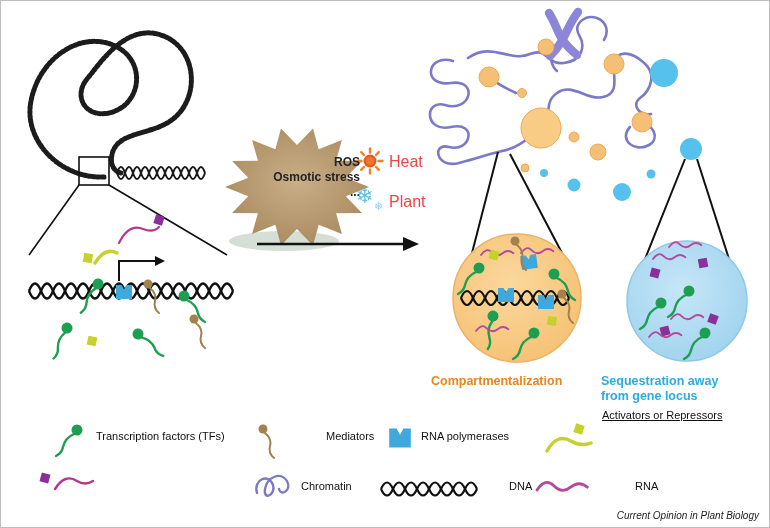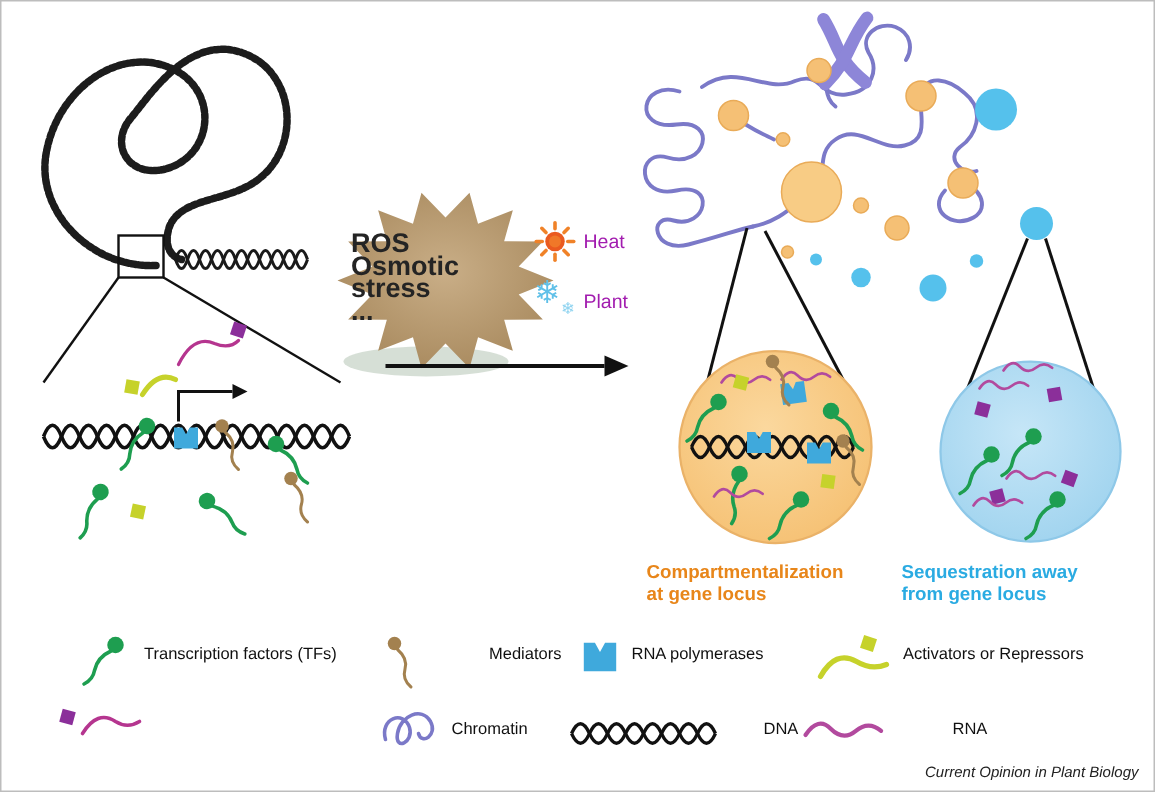--- a/index.html
+++ b/index.html
@@ -1,21 +1,21 @@
 <!DOCTYPE html>
 <html><head>
 <meta charset="utf-8">
 <style>
   * { margin:0; padding:0; box-sizing:border-box; }
   html,body { background:#fff; font-family:"Liberation Sans", sans-serif; }
   #fig { position:relative; width:770px; height:528px; background:#fff; border:1px solid #bdbdbd; overflow:hidden; }
   #art { position:absolute; left:0; top:0; }
   .abs { position:absolute; }
-  .burst-text { left:233px; top:154px; width:126px; text-align:left; font-size:18px; font-weight:600; color:#242424; line-height:15px; }
-  .sig-label { font-size:13px; color:#a21caf; }
+  .burst-text { left:233px; top:154px; width:126px; text-align:right; font-size:12px; font-weight:600; color:#242424; line-height:15px; }
+  .sig-label { font-size:16px; color:#ef4444; }
   .flake-big { left:355px; top:184px; font-size:21px; color:#5fc0e8; line-height:1; }
   .flake-small { left:373px; top:200px; font-size:11px; color:#8ed3f0; line-height:1; }
   .pill { left:266px; top:258px; width:114px; height:26px; border:2px solid #4fb7c6; border-radius:14px;
           background:linear-gradient(#f2faf9,#d9efec); text-align:center; line-height:21px; font-size:12.5px; color:#14232a; }
   .outcome { width:172px; text-align:left; font-size:12.5px; font-weight:700; line-height:15px; }
   .outcome-orange { left:430px; top:373px; color:#e8861a; }
   .outcome-blue { left:600px; top:373px; color:#2aabe2; }
   .leg { font-size:11px; color:#101010; white-space:nowrap; }
   .footer { right:10px; top:509px; font-size:10px; font-style:italic; color:#222; }
 </style>
@@ -211,30 +211,29 @@
   </div>
 
   <div class="abs sig-label" style="left:388px; top:152px;">Heat</div>
   <span class="abs flake-big">❄</span>
   <span class="abs flake-small">❄</span>
   <div class="abs sig-label" style="left:388px; top:192px;">Plant</div>
 
 
   <div class="abs outcome outcome-orange">
     <div>Compartmentalization</div>
-    <div>at gene locus</div>
   </div>
   <div class="abs outcome outcome-blue">
     <div>Sequestration away</div>
     <div>from gene locus</div>
   </div>
 
   <span class="abs leg" style="left:95px;  top:429px;">Transcription factors (TFs)</span>
   <span class="abs leg" style="left:300px; top:429px;margin-left:25px;">Mediators</span>
   <span class="abs leg" style="left:420px; top:429px;">RNA polymerases</span>
-  <span class="abs leg" style="left:601px; top:429px;">Activators or Repressors</span>
+  <span class="abs leg" style="left:601px; top:408px;text-decoration:underline;">Activators or Repressors</span>
   <span class="abs leg" style="left:300px; top:479px;">Chromatin</span>
   <span class="abs leg" style="left:508px; top:479px;text-align:center;">DNA</span>
   <span class="abs leg" style="left:634px; top:479px;">RNA</span>
 
   <div class="abs footer">Current Opinion in Plant Biology</div>
 
 </div>
 
 </body></html>

